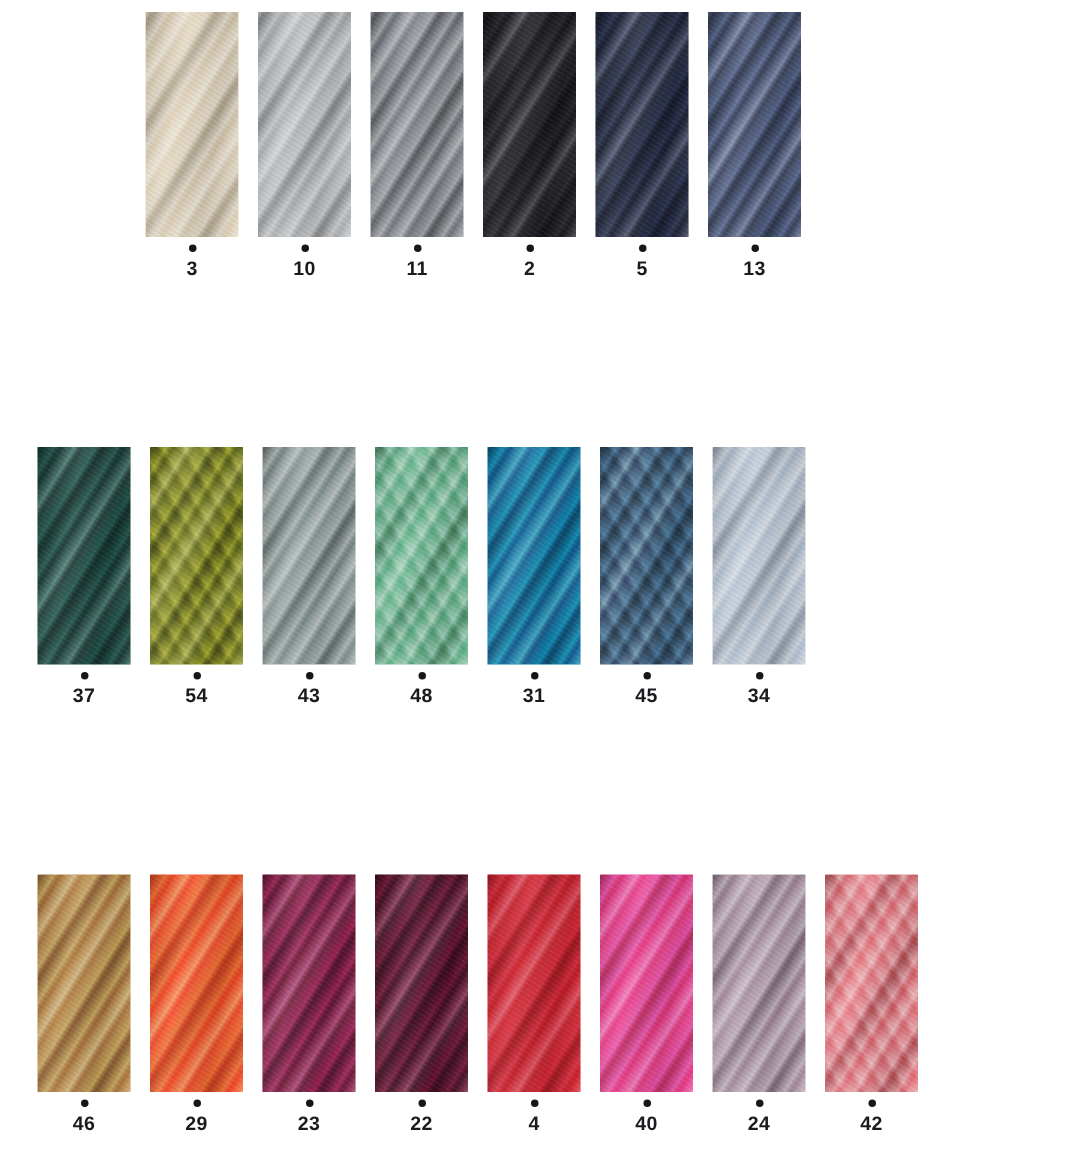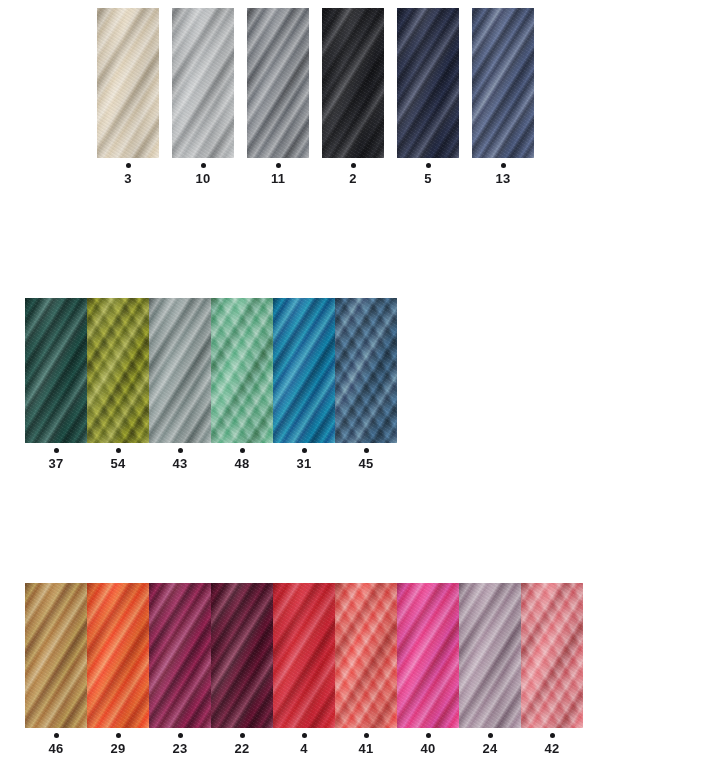--- a/index.html
+++ b/index.html
@@ -206,21 +206,21 @@
           <div class="tex-strands"></div>
           <div class="tex-noise"></div>
         </div>
         <div class="label">
           <div class="label-dot"></div>
           <div class="label-number">13</div>
         </div>
       </div>
     </div>
 
-  <div class="swatch-row" id="row-1" style="left:25px; top:298px; gap:0;">
+  <div class="swatch-row" id="row-1" style="left:25px; top:298px; gap:13px;">
       <div class="swatch-cell">
         <div class="swatch" style="width: 62px; height: 145px; background-color: rgb(28, 74, 66);">
           <div class="tex-shade"></div>
           <div class="tex-strands"></div>
           <div class="tex-noise"></div>
         </div>
         <div class="label">
           <div class="label-dot"></div>
           <div class="label-number">37</div>
         </div>
@@ -273,23 +273,34 @@
         <div class="swatch vply" style="width: 62px; height: 145px; background-color: rgb(62, 100, 132);">
           <div class="tex-shade"></div>
           <div class="tex-strands"></div>
           <div class="tex-noise"></div>
         </div>
         <div class="label">
           <div class="label-dot"></div>
           <div class="label-number">45</div>
         </div>
       </div>
+      <div class="swatch-cell">
+        <div class="swatch" style="width: 62px; height: 145px; background-color: rgb(197, 209, 222);">
+          <div class="tex-shade"></div>
+          <div class="tex-strands"></div>
+          <div class="tex-noise"></div>
+        </div>
+        <div class="label">
+          <div class="label-dot"></div>
+          <div class="label-number">34</div>
+        </div>
+      </div>
     </div>
 
-  <div class="swatch-row" id="row-2" style="left:25px; top:583px; ">
+  <div class="swatch-row" id="row-2" style="left:25px; top:583px; gap:13px;">
       <div class="swatch-cell">
         <div class="swatch" style="width: 62px; height: 145px; background-color: rgb(192, 146, 79);">
           <div class="tex-shade"></div>
           <div class="tex-strands"></div>
           <div class="tex-noise"></div>
         </div>
         <div class="label">
           <div class="label-dot"></div>
           <div class="label-number">46</div>
         </div>
@@ -332,31 +343,20 @@
           <div class="tex-shade"></div>
           <div class="tex-strands"></div>
           <div class="tex-noise"></div>
         </div>
         <div class="label">
           <div class="label-dot"></div>
           <div class="label-number">4</div>
         </div>
       </div>
       <div class="swatch-cell">
-        <div class="swatch vply" style="width: 62px; height: 145px; background-color: rgb(244, 112, 106);">
-          <div class="tex-shade"></div>
-          <div class="tex-strands"></div>
-          <div class="tex-noise"></div>
-        </div>
-        <div class="label">
-          <div class="label-dot"></div>
-          <div class="label-number">41</div>
-        </div>
-      </div>
-      <div class="swatch-cell">
         <div class="swatch" style="width: 62px; height: 145px; background-color: rgb(242, 72, 155);">
           <div class="tex-shade"></div>
           <div class="tex-strands"></div>
           <div class="tex-noise"></div>
         </div>
         <div class="label">
           <div class="label-dot"></div>
           <div class="label-number">40</div>
         </div>
       </div>

